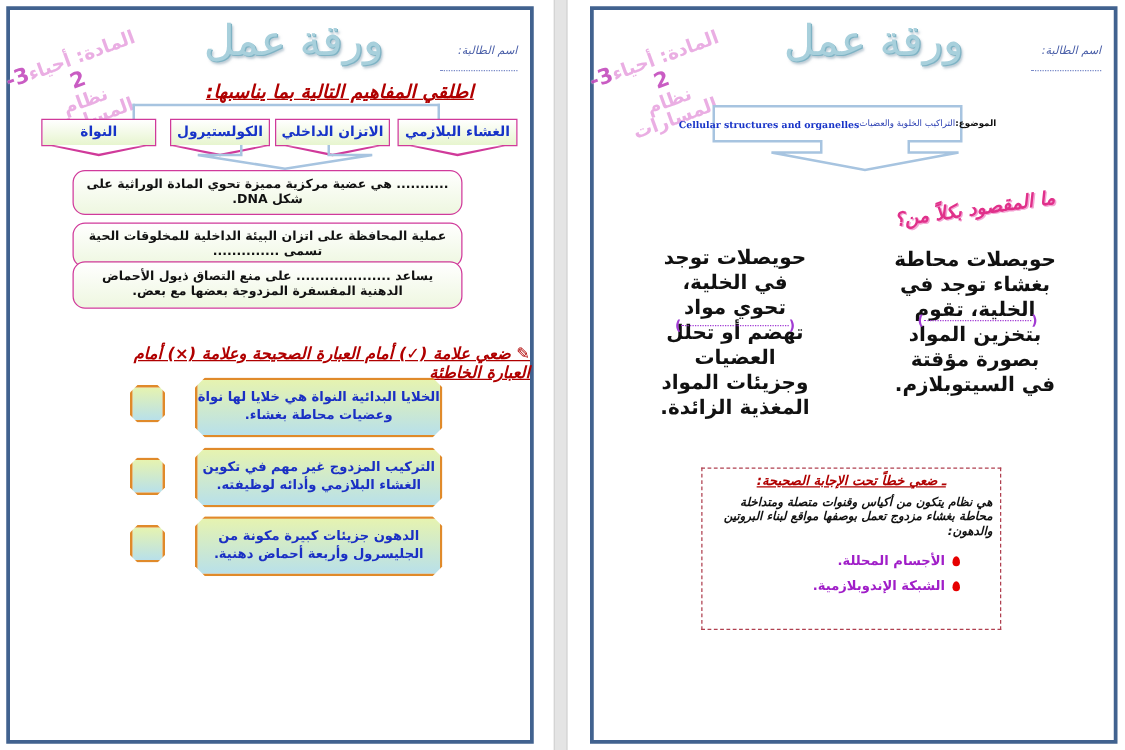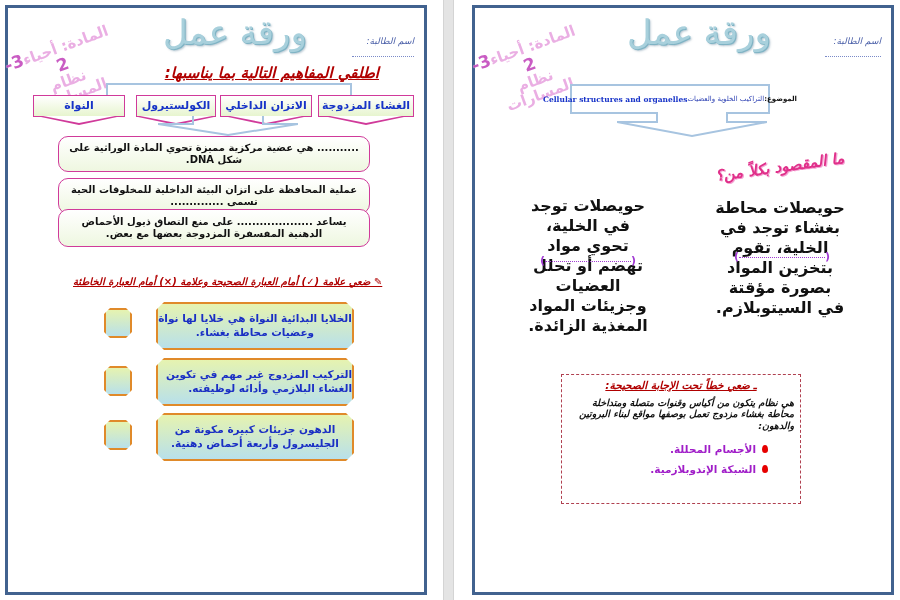--- a/index.html
+++ b/index.html
@@ -78,21 +78,21 @@
   <div class="abs wm rtl" style="left:2px; top:30px; width:110px;">
     <div><span>المادة: أحياء</span><span class="num">3-2</span></div>
     <div>نظام المسارات</div>
   </div>
 
   <div class="abs rtl instr" style="right:45px; top:56px;">اطلقي المفاهيم التالية بما يناسبها:</div>
 
   <div class="abs bracket" style="left:98px; top:75px; width:246px; height:16px;"></div>
 
   <div class="abs" style="left:310px; top:87px; width:96px;">
-    <div class="term">الغشاء المزدوجة</div>
+    <div class="term">الغشاء البلازمي</div>
     <div style="position:relative; margin-left:10px;">
         <div class="term-arrow"></div>
         <div class="term-arrow-in" style="position:absolute; left:2px; top:-1px;"></div>
       </div>
   </div>
   <div class="abs" style="left:212px; top:87px; width:92px;">
     <div class="term">الاتزان الداخلي</div>
     <div style="position:relative; margin-left:8px;">
         <div class="term-arrow"></div>
         <div class="term-arrow-in" style="position:absolute; left:2px; top:-1px;"></div>
@@ -114,27 +114,27 @@
   </div>
 
   <svg class="abs" style="left:150px; top:108px;" width="140" height="20">
     <path d="M35 0 V8 H0 L70 19 L140 8 H105 V0" fill="none" stroke="#a7c4e0" stroke-width="2"></path>
   </svg>
 
   <div class="abs fill-box rtl" style="left:50px; top:128px; width:312px; height:36px;">........... هي عضية مركزية مميزة تحوي المادة الوراثية على شكل DNA.</div>
   <div class="abs fill-box rtl" style="left:50px; top:170px; width:312px; height:36px;">عملية المحافظة على اتزان البيئة الداخلية للمخلوقات الحية تسمى ..............</div>
   <div class="abs fill-box rtl" style="left:50px; top:201px; width:312px; height:38px;">يساعد .................... على منع التصاق ذيول الأحماض الدهنية المفسفرة المزدوجة بعضها مع بعض.</div>
 
-  <div class="abs rtl instr" style="left:65px; top:268px; font-size:10px;">✎ ضعي علامة (✓) أمام العبارة الصحيحة وعلامة (×) أمام العبارة الخاطئة</div>
+  <div class="abs rtl instr" style="left:65px; top:268px; font-size:13px;">✎ ضعي علامة (✓) أمام العبارة الصحيحة وعلامة (×) أمام العبارة الخاطئة</div>
 
   <div class="abs check-box" style="left:96px; top:300px; width:28px; height:30px;"></div>
   <div class="abs tf-box rtl" style="left:148px; top:294px; width:198px; height:48px;">الخلايا البدائية النواة هي خلايا لها نواة وعضيات محاطة بغشاء.</div>
 
   <div class="abs check-box" style="left:96px; top:358px; width:28px; height:30px;"></div>
-  <div class="abs tf-box rtl" style="left:148px; top:350px; width:198px; height:48px;text-align:right;">التركيب المزدوج غير مهم في تكوين الغشاء البلازمي وأدائه لوظيفته.</div>
+  <div class="abs tf-box rtl" style="left:148px; top:350px; width:198px; height:48px;">التركيب المزدوج غير مهم في تكوين الغشاء البلازمي وأدائه لوظيفته.</div>
 
   <div class="abs check-box" style="left:96px; top:412px; width:28px; height:30px;"></div>
   <div class="abs tf-box rtl" style="left:148px; top:405px; width:198px; height:48px;">الدهون جزيئات كبيرة مكونة من الجليسرول وأربعة أحماض دهنية.</div>
 </div>
 
 <div class="page" id="page-right">
 
   <div class="abs rtl student-name" style="right:10px; top:28px;">اسم الطالبة:</div>
   <div class="abs dots-line" style="right:10px; top:48px; width:56px;"></div>
 

